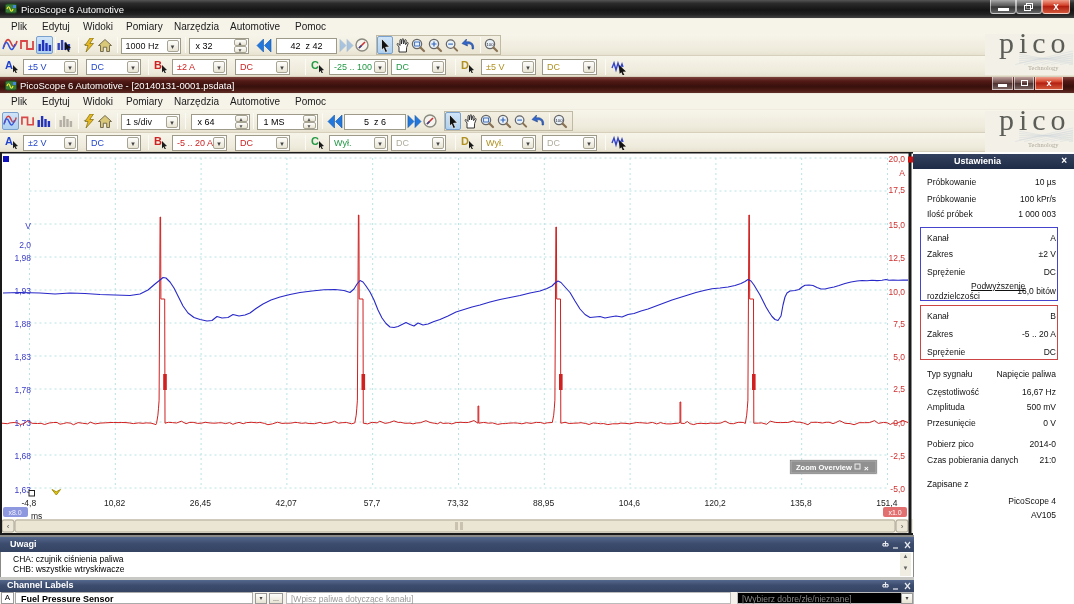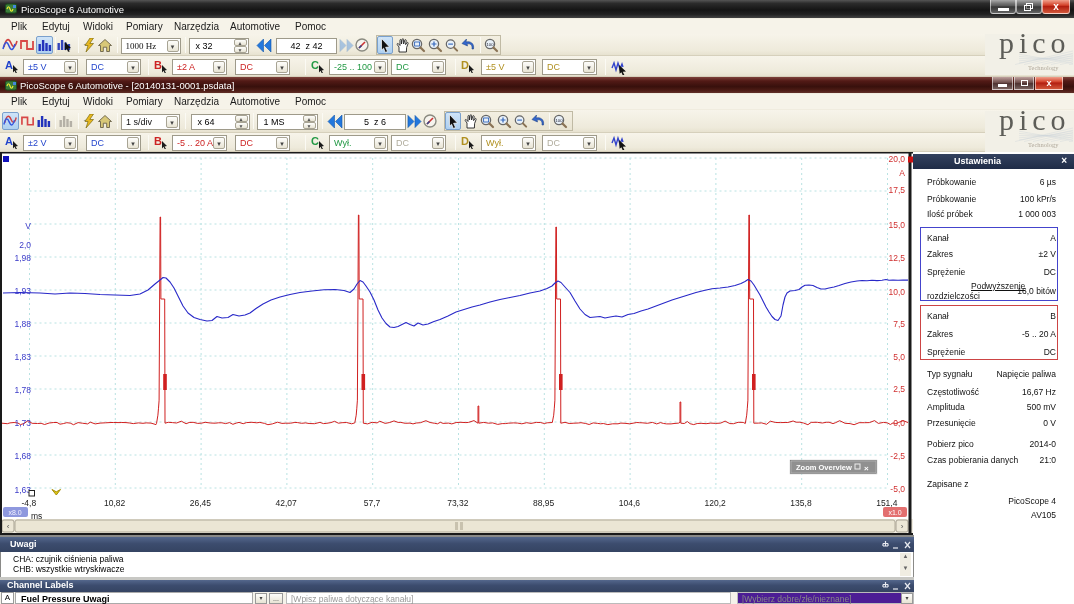--- a/index.html
+++ b/index.html
@@ -101,21 +101,21 @@
         <path d="M7 0 L2 7.5 L5 7.5 L3 14 L10.5 5.5 L6.8 5.5 L10.5 0 Z" fill="#e8b820" stroke="#7a6a10" stroke-width="0.7"></path>
       </svg>
     </div>
     <div class="tbtn" style="left:97.5px;top:36px;width:15px;height:18px;display:flex;align-items:center;justify-content:center;">
       <svg width="14" height="13" viewBox="0 0 14 13">
         <path d="M7 0.5 L13.5 6.5 L11.5 6.5 L11.5 12.5 L8.7 12.5 L8.7 8.2 L5.3 8.2 L5.3 12.5 L2.5 12.5 L2.5 6.5 L0.5 6.5 Z" fill="#d8c878" stroke="#6a6248" stroke-width="0.9"></path>
       </svg>
     </div>
     <div class="sep" style="left:116.5px;top:37px;height:16px;"></div>
     <div class="combo" style="left:120.5px;top:38px;width:60px;">
-      <span style="position:absolute;left:4px;top:2px;color:#111;font-family:Liberation Serif, serif;">1000 Hz</span>
+      <span style="position:absolute;left:4px;top:2px;color:#111;">1000 Hz</span>
       <div class="cv">▾</div>
     </div>
     <div class="sep" style="left:184.5px;top:37px;height:16px;"></div>
     <div class="spin" style="left:188.5px;top:38px;width:60px;">
       <span style="position:absolute;left:6px;top:2px;">x 32</span>
       <div style="position:absolute;right:1px;top:0px;width:13px;height:7px;background:linear-gradient(180deg,#fdfdfb,#e8e4d4);border:1px solid #a8a494;border-radius:2px;font-size:5px;color:#555;text-align:center;line-height:6px;">▲</div>
       <div style="position:absolute;right:1px;top:7px;width:13px;height:7px;background:linear-gradient(180deg,#fdfdfb,#e8e4d4);border:1px solid #a8a494;border-radius:2px;font-size:5px;color:#555;text-align:center;line-height:6px;">▼</div>
     </div>
     <div class="tbtn" style="left:255px;top:36px;width:18px;height:18px;display:flex;align-items:center;justify-content:center;">
       <svg width="16" height="15" viewBox="0 0 16 15" style="opacity:1">
@@ -575,21 +575,21 @@
       <rect x="908.5" y="0" width="3" height="383" fill="#1a1a1a"></rect>
       <rect x="0" y="381" width="914" height="2" fill="#1a1a1a"></rect>
       <rect x="908" y="4.5" width="6" height="6" fill="#cc1111"></rect>
     </svg>
 <div class="abs" style="left:913px;top:152px;width:161px;height:452px;background:#fff;"></div>
     <div class="abs phdr" style="left:913px;top:154px;width:161px;height:15px;background:linear-gradient(180deg,#33415e,#1f2c47);">
       <span style="position:absolute;left:9px;top:2px;margin-left:32px;">Ustawienia</span>
       <span style="position:absolute;right:7px;top:1px;font-size:10px;">×</span>
     </div>
     <div class="lbl" style="left:927px;top:177.0px;">Próbkowanie</div>
-    <div class="val" style="left:960px;top:177.0px;width:96px;">6 µs</div>
+    <div class="val" style="left:960px;top:177.0px;width:96px;">10 µs</div>
     <div class="lbl" style="left:927px;top:193.5px;">Próbkowanie</div>
     <div class="val" style="left:960px;top:193.5px;width:96px;">100 kPr/s</div>
     <div class="lbl" style="left:927px;top:209.0px;">Ilość próbek</div>
     <div class="val" style="left:960px;top:209.0px;width:96px;">1 000 003</div>
     <div class="lbl" style="left:927px;top:233.0px;">Kanał</div>
     <div class="val" style="left:960px;top:233.0px;width:96px;">A</div>
     <div class="lbl" style="left:927px;top:248.5px;">Zakres</div>
     <div class="val" style="left:960px;top:248.5px;width:96px;">±2 V</div>
     <div class="lbl" style="left:927px;top:266.5px;">Sprężenie</div>
     <div class="val" style="left:960px;top:266.5px;width:96px;">DC</div>
@@ -642,24 +642,24 @@
     <svg class="abs" style="left:881px;top:581px;" width="33" height="10" viewBox="0 0 33 10">
       <g stroke="#e8eaf0" stroke-width="1.2" fill="none">
         <path d="M4.5 1 L4.5 6 M2 6 L7 6 M2 3.5 L2 6 M7 3.5 L7 6 M2 3.5 L7 3.5"></path>
         <path d="M12 8 L17 8"></path>
         <path d="M24 2 L29 8 M29 2 L24 8"></path>
       </g>
     </svg>
     <div class="abs" style="left:0;top:592px;width:914px;height:12px;background:#f4f2ea;"></div>
     <div class="abs" style="left:1px;top:592px;width:13px;height:12px;background:#fff;border:1px solid #999;font-size:8px;text-align:center;">A</div>
     <div class="abs" style="left:15px;top:592px;width:238px;height:12px;background:#fff;border:1px solid #aaa;font-size:9px;font-weight:bold;">
-      <span style="position:absolute;left:5px;top:1px;">Fuel Pressure Uwagi</span>
+      <span style="position:absolute;left:5px;top:1px;">Fuel Pressure Sensor</span>
     </div>
     <div class="abs" style="left:255px;top:593px;width:12px;height:11px;background:linear-gradient(180deg,#fdfdfb,#e8e4d4);border:1px solid #999;font-size:6px;text-align:center;color:#444;line-height:9px;">▾</div>
     <div class="abs" style="left:269px;top:593px;width:14px;height:11px;background:linear-gradient(180deg,#fdfdfb,#e8e4d4);border:1px solid #999;font-size:7px;text-align:center;color:#333;line-height:9px;">...</div>
     <div class="abs" style="left:286px;top:592px;width:445px;height:12px;background:#fff;border:1px solid #bbb;font-size:8.5px;color:#999;">
       <span style="position:absolute;left:4px;top:1px;">[Wpisz paliwa dotyczące kanału]</span>
     </div>
-    <div class="abs" style="left:737px;top:592px;width:177px;height:12px;background:#4c1d95;border:1px solid #bbb;font-size:8.5px;color:#888;">
+    <div class="abs" style="left:737px;top:592px;width:177px;height:12px;background:#000000;border:1px solid #bbb;font-size:8.5px;color:#888;">
       <span style="position:absolute;left:4px;top:1px;">[Wybierz dobre/złe/nieznane]</span>
     </div>
     <div class="abs" style="left:901px;top:593px;width:12px;height:11px;background:linear-gradient(180deg,#fdfdfb,#e8e4d4);border:1px solid #999;font-size:6px;text-align:center;color:#444;line-height:9px;">▾</div>
 </div>
 
 </body></html>

